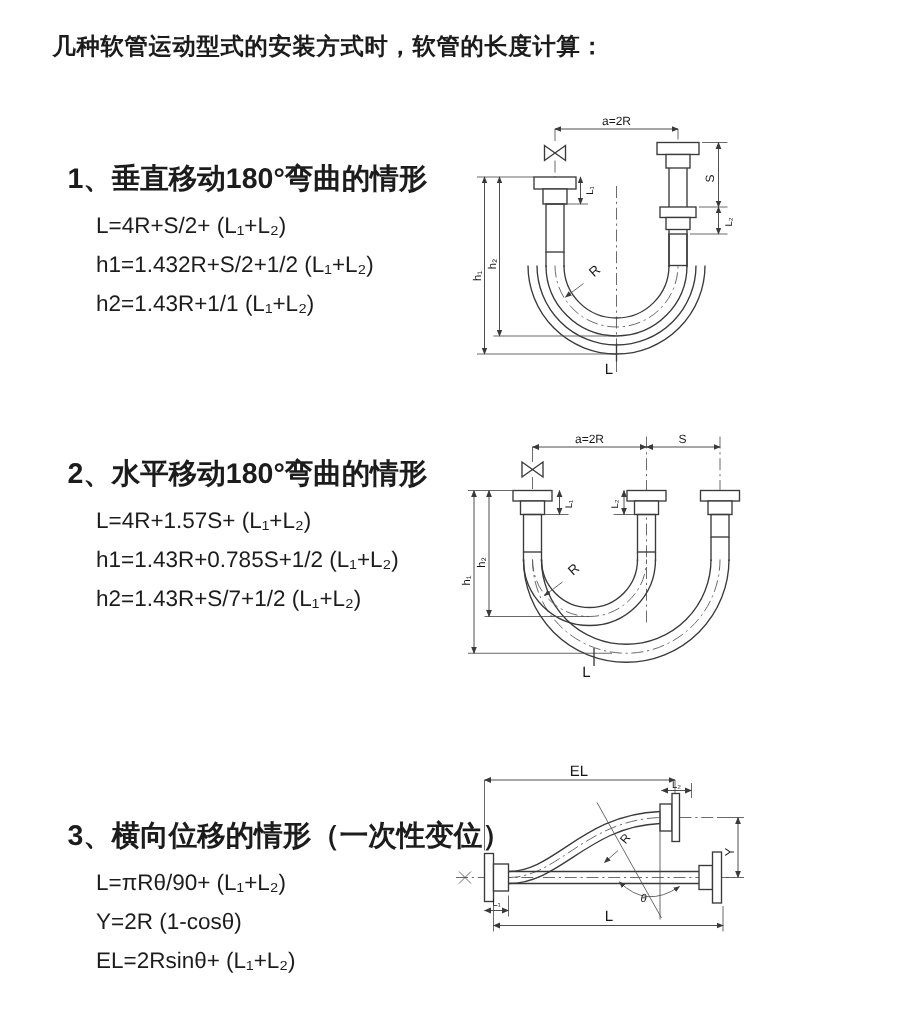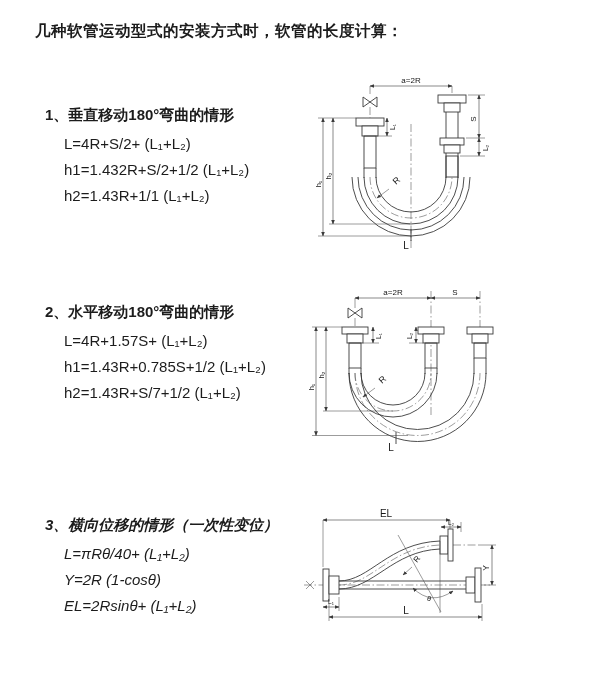--- a/index.html
+++ b/index.html
@@ -5,25 +5,25 @@
   html,body{margin:0;padding:0;}
   body{
     width:600px;height:675px;position:relative;background:#ffffff;
     font-family:"Liberation Sans", sans-serif;color:#1c1c1c;overflow:hidden;
   }
   .page-title{
     position:absolute;left:35px;top:21px;font-size:15.5px;font-weight:bold;
     letter-spacing:0.5px;white-space:nowrap;text-align:right;
   }
   .sec{position:absolute;left:45px;white-space:nowrap;}
-  .sec .heading{font-size:15px;font-weight:bold;margin-bottom:6px;}
+  .sec .heading{font-size:19px;font-weight:bold;margin-bottom:6px;}
   .sec .formula{font-size:15px;margin-left:19px;line-height:26px;}
   #sec1{top:106px;}
   #sec2{top:303px;}
-  #sec3{top:516px;font-style:italic;}
+  #sec3{top:544px;}
   svg{position:absolute;overflow:visible;}
   #dia1{left:310px;top:72px;width:280px;height:185px;}
   #dia2{left:308px;top:283px;width:292px;height:172px;}
   #dia3{left:300px;top:505px;width:298px;height:155px;}
   .ln{stroke:#3a3a3a;stroke-width:0.9;fill:none;}
   .fw{stroke:#3a3a3a;stroke-width:0.9;fill:#ffffff;}
   .thin{stroke:#4a4a4a;stroke-width:0.55;fill:none;}
   .dim{stroke:#3a3a3a;stroke-width:0.6;fill:none;}
   .cl{stroke:#5a5a5a;stroke-width:0.6;fill:none;stroke-dasharray:8 2.5 1.5 2.5;}
   .lbl{font-family:"Liberation Sans",sans-serif;fill:#161616;}
@@ -42,21 +42,21 @@
 
 <div class="sec" id="sec2">
   <div class="heading">2、水平移动180°弯曲的情形</div>
   <div class="formula">L=4R+1.57S+ (L₁+L₂)</div>
   <div class="formula">h1=1.43R+0.785S+1/2 (L₁+L₂)</div>
   <div class="formula">h2=1.43R+S/7+1/2 (L₁+L₂)</div>
 </div>
 
 <div class="sec" id="sec3">
   <div class="heading">3、横向位移的情形（一次性变位）</div>
-  <div class="formula">L=πRθ/40+ (L₁+L₂)</div>
+  <div class="formula">L=πRθ/90+ (L₁+L₂)</div>
   <div class="formula">Y=2R (1-cosθ)</div>
   <div class="formula">EL=2Rsinθ+ (L₁+L₂)</div>
 </div>
 
 <svg id="dia1" viewBox="0 0 280 185">
   <defs>
     <marker id="ar1" viewBox="0 0 10 10" refX="9" refY="5" markerWidth="8" markerHeight="8" orient="auto-start-reverse">
       <path d="M0,1 L10,5 L0,9 z" fill="#3a3a3a"></path>
     </marker>
     <pattern id="hx1" width="4" height="4" patternUnits="userSpaceOnUse">

